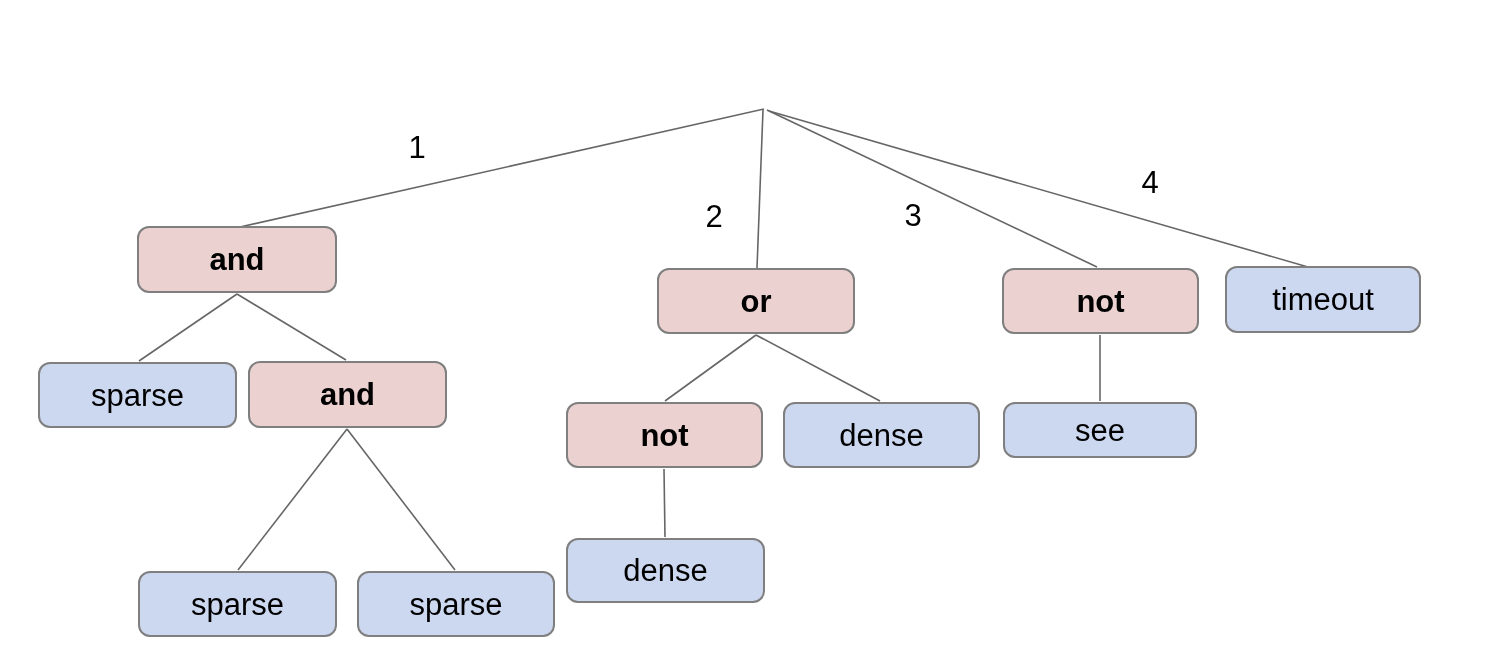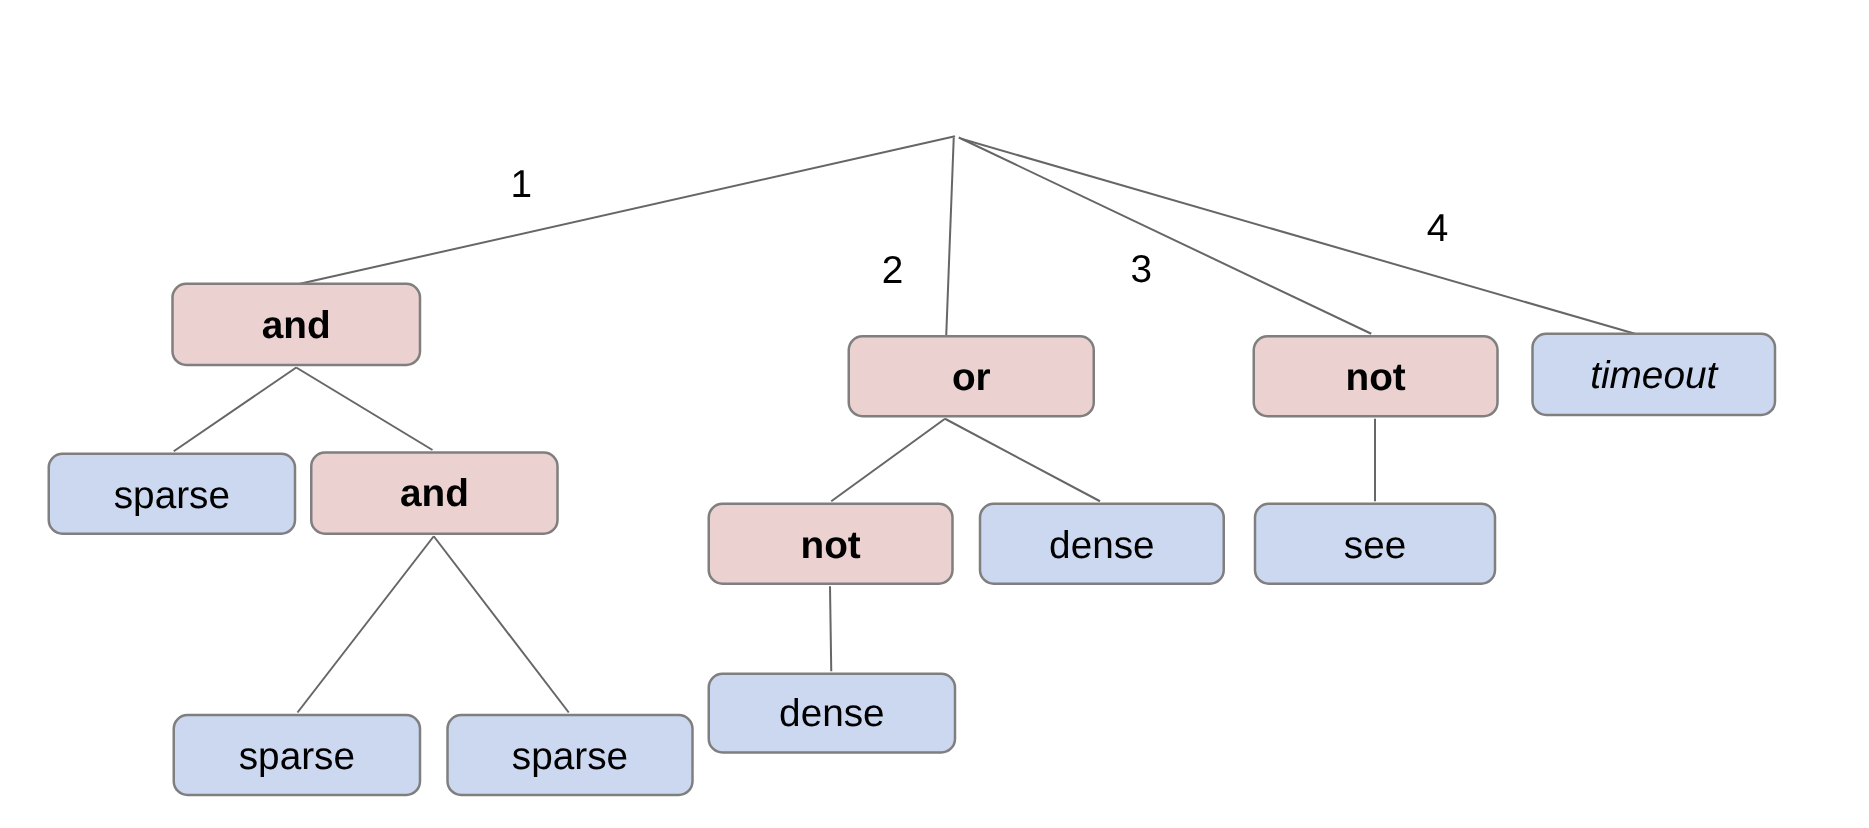--- a/index.html
+++ b/index.html
@@ -48,28 +48,28 @@
     transform: translate(-50%, -50%);
     font-size: 31px;
     color: var(--text-color, #000000);
     line-height: 1;
     user-select: none;
   }
 
   
   #n-scene   { left: 667px; top: 43px;  width: 197px; height: 66px; }
   #n-and1    { left: 137px; top: 226px; width: 200px; height: 67px; }
-  #n-or1     { left: 657px; top: 268px; width: 198px; height: 66px; margin-left: 21px; }
+  #n-or1     { left: 657px; top: 268px; width: 198px; height: 66px; }
   #n-not1    { left: 1002px;top: 268px; width: 197px; height: 66px; }
-  #n-timeout { left: 1225px;top: 266px; width: 196px; height: 67px; font-style: italic; }
+  #n-timeout { left: 1225px;top: 266px; width: 196px; height: 67px; }
   #n-sparse1 { left: 38px;  top: 362px; width: 199px; height: 66px; }
   #n-and2    { left: 248px; top: 361px; width: 199px; height: 67px; }
   #n-not2    { left: 566px; top: 402px; width: 197px; height: 66px; }
   #n-dense1  { left: 783px; top: 402px; width: 197px; height: 66px; }
-  #n-see     { left: 1003px;top: 402px; width: 194px; height: 66px; }
+  #n-see     { left: 1003px;top: 402px; width: 194px; height: 56px; }
   #n-sparse2 { left: 138px; top: 571px; width: 199px; height: 66px; }
   #n-sparse3 { left: 357px; top: 571px; width: 198px; height: 66px; }
   #n-dense2  { left: 566px; top: 538px; width: 199px; height: 65px; }
 
   
   #el-0 { left: 417px;  top: 147px; }
   #el-1 { left: 714px;  top: 216px; }
   #el-2 { left: 913px;  top: 215px; }
   #el-3 { left: 1150px; top: 182px; }
 </style>

